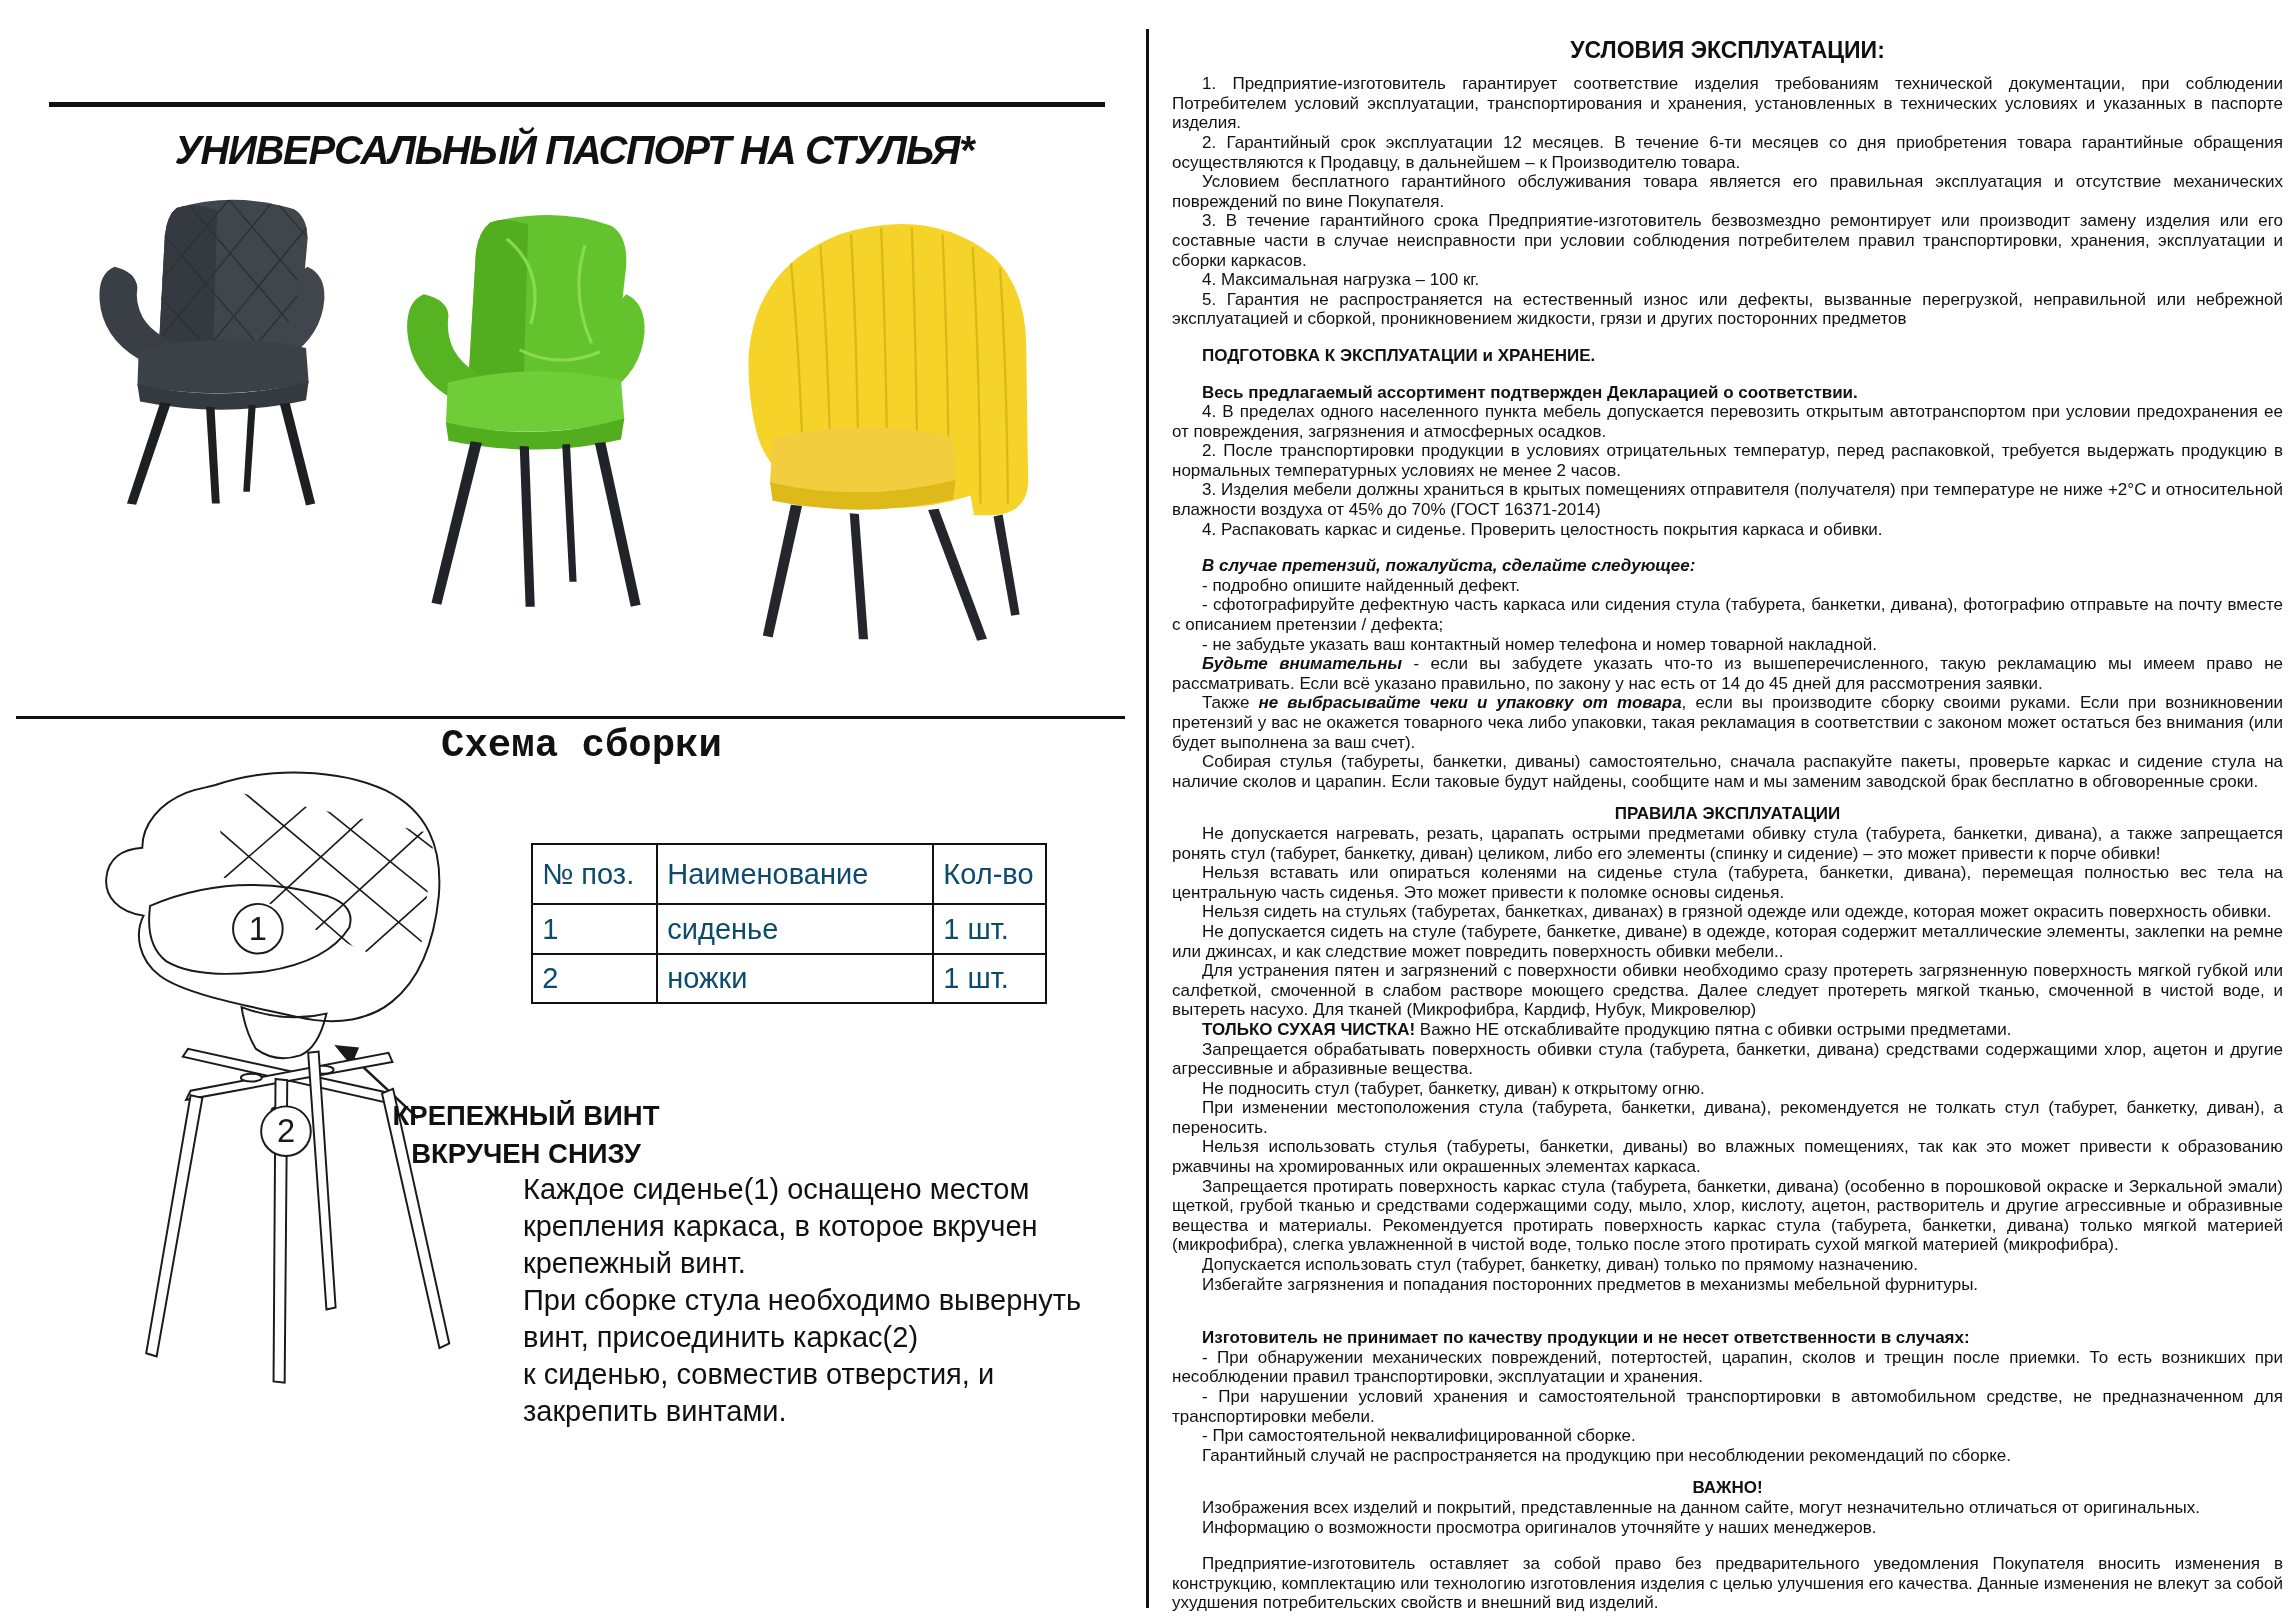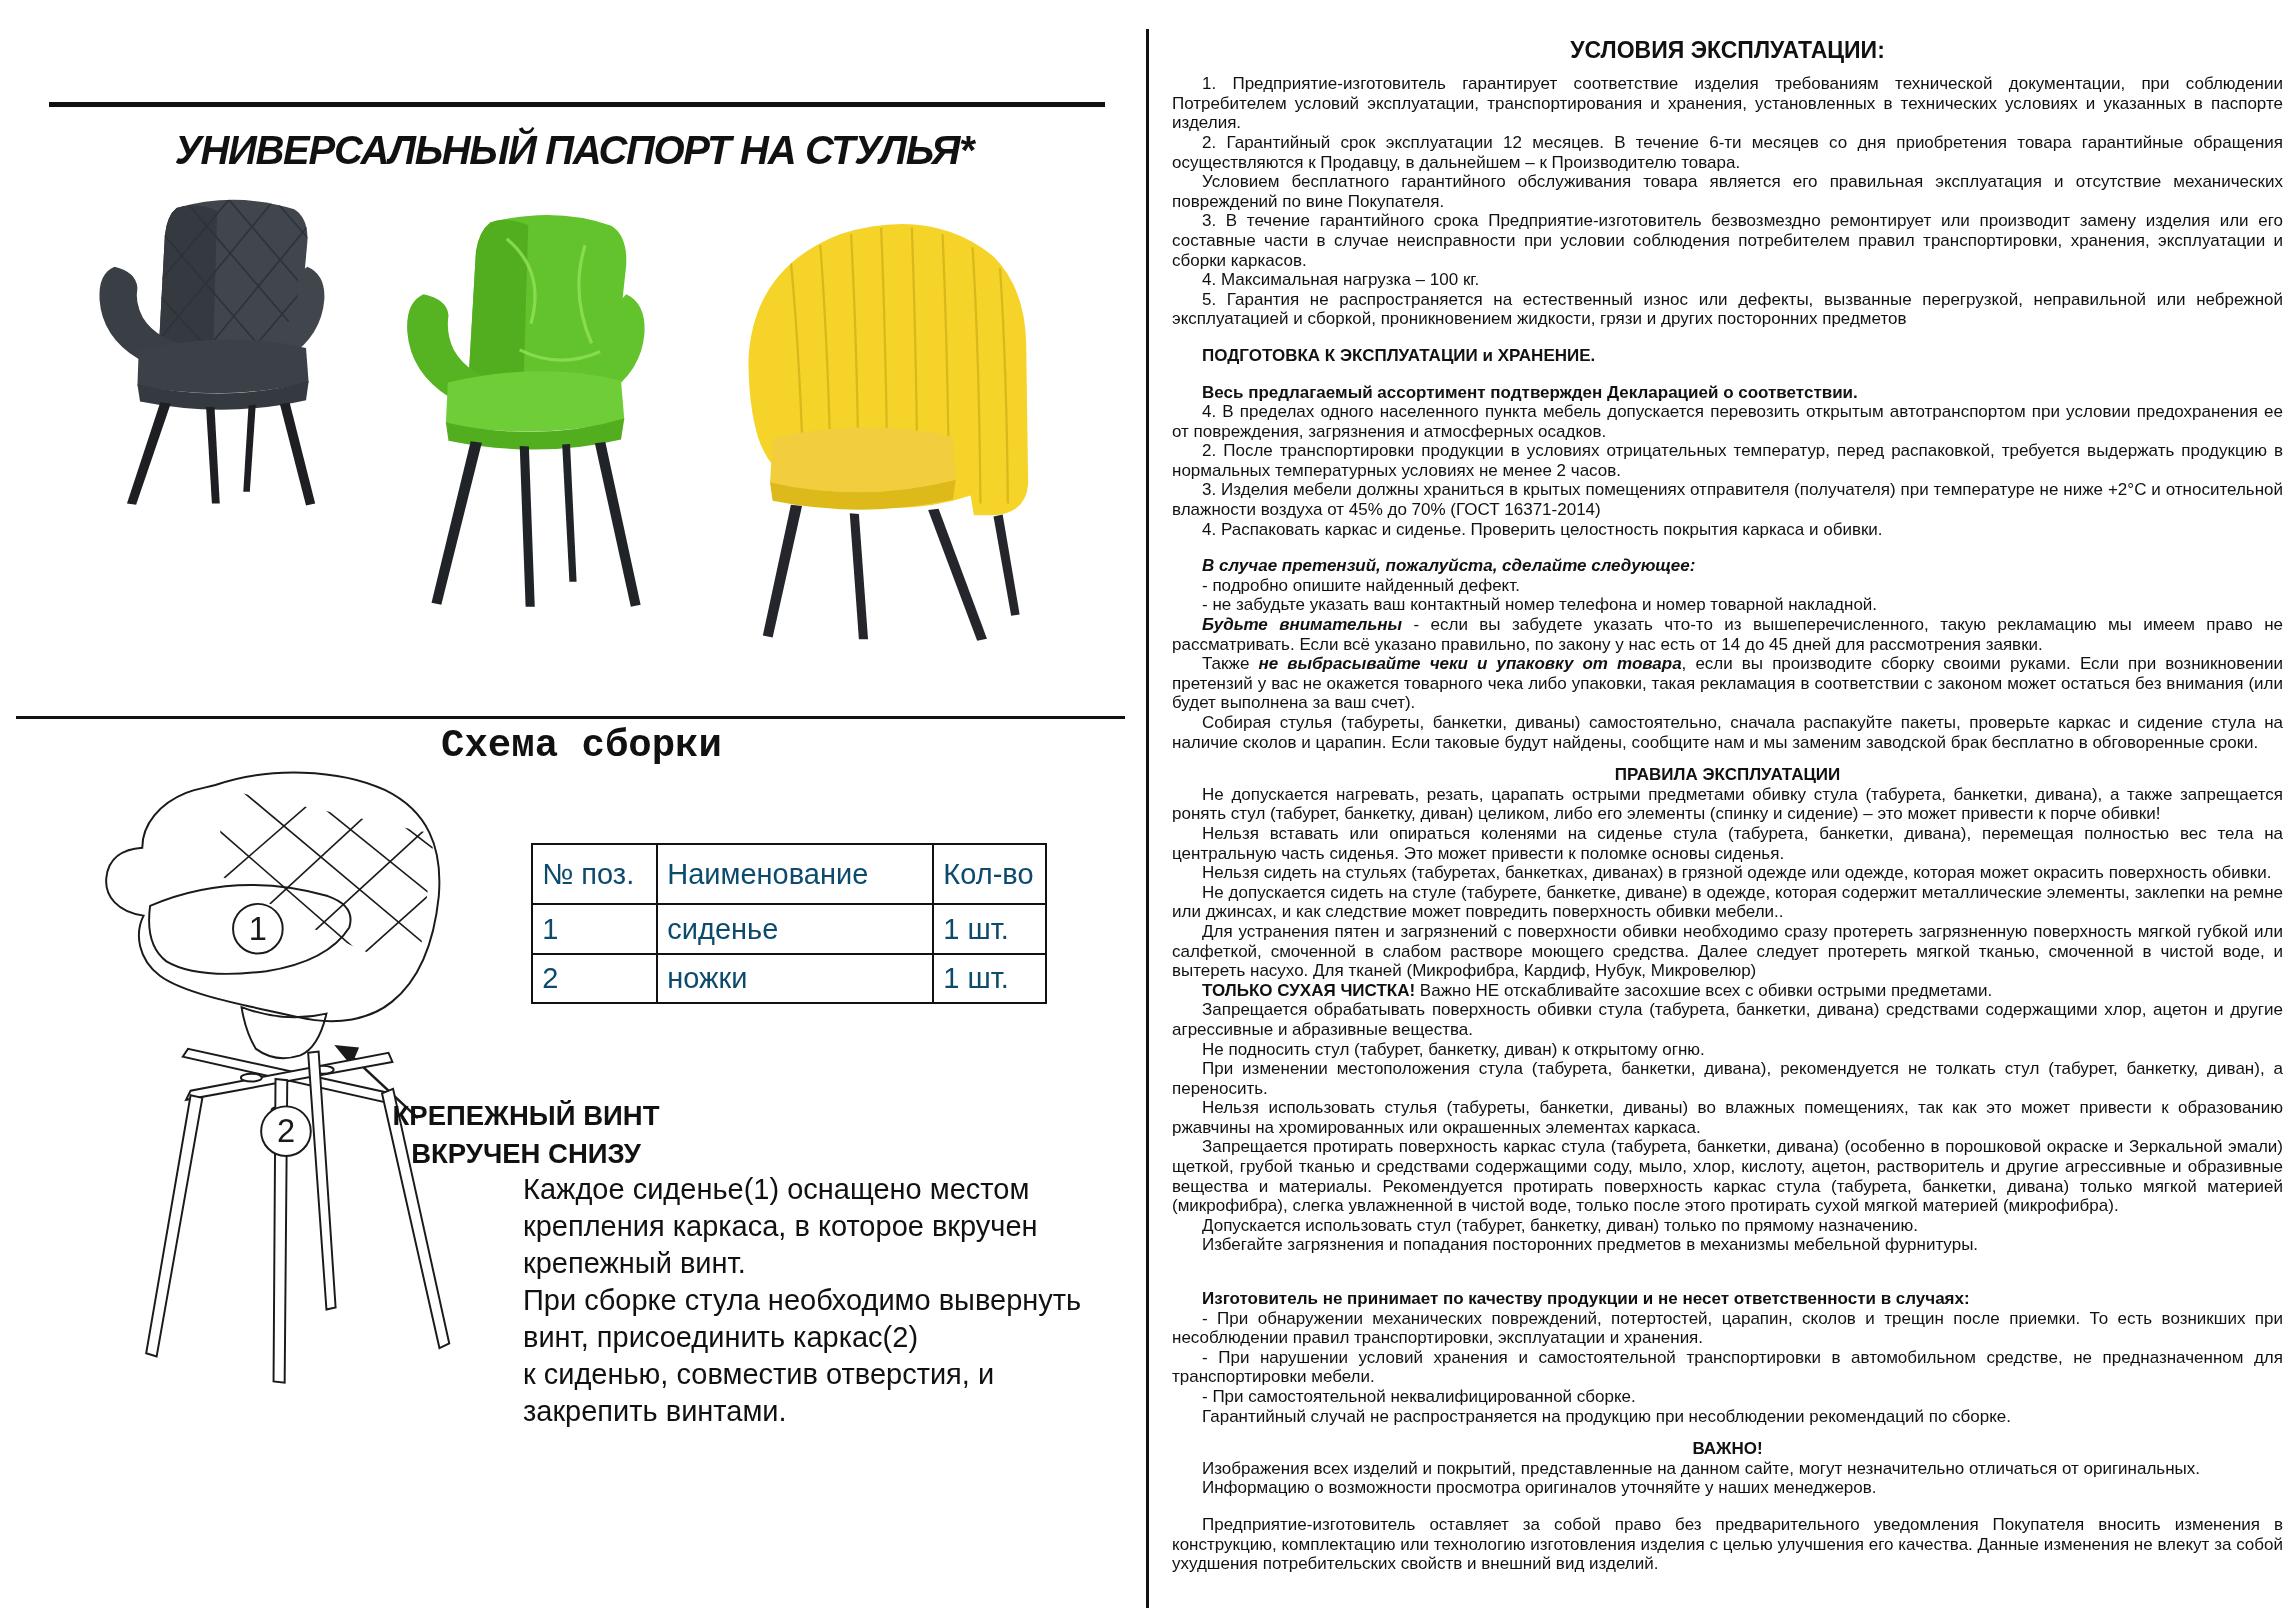--- a/index.html
+++ b/index.html
@@ -229,31 +229,32 @@
       <p class="rp"><span class="">4. Максимальная нагрузка – 100 кг.</span></p>
       <p class="rp"><span class="">5. Гарантия не распространяется на естественный износ или дефекты, вызванные перегрузкой, неправильной или небрежной эксплуатацией и сборкой, проникновением жидкости, грязи и других посторонних предметов</span></p>
       <p class="rp" style="margin-top: 17px;"><span class="sb ">ПОДГОТОВКА К ЭКСПЛУАТАЦИИ и ХРАНЕНИЕ.</span></p>
       <p class="rp" style="margin-top: 17px;"><span class="sb ">Весь предлагаемый ассортимент подтвержден Декларацией о соответствии.</span></p>
       <p class="rp"><span class="">4. В пределах одного населенного пункта мебель допускается перевозить открытым автотранспортом при условии предохранения ее от повреждения, загрязнения и атмосферных осадков.</span></p>
       <p class="rp"><span class="">2. После транспортировки продукции в условиях отрицательных температур, перед распаковкой, требуется выдержать продукцию в нормальных температурных условиях не менее 2 часов.</span></p>
       <p class="rp"><span class="">3. Изделия мебели должны храниться в крытых помещениях отправителя (получателя) при температуре не ниже +2°С и относительной влажности воздуха от 45% до 70% (ГОСТ 16371-2014)</span></p>
       <p class="rp"><span class="">4. Распаковать каркас и сиденье. Проверить целостность покрытия каркаса и обивки.</span></p>
       <p class="rp" style="margin-top: 17px;"><span class="sb si">В случае претензий, пожалуйста, сделайте следующее:</span></p>
       <p class="rp"><span class="">- подробно опишите найденный дефект.</span></p>
+      <p class="rp"><span class="">- сфотографируйте дефектную часть каркаса или сидения стула (табурета, банкетки, дивана), фотографию отправьте на почту вместе с описанием претензии / дефекта;</span></p>
       <p class="rp"><span class="">- не забудьте указать ваш контактный номер телефона и номер товарной накладной.</span></p>
       <p class="rp"><span class="sb si">Будьте внимательны</span><span class=""> - если вы забудете указать что-то из вышеперечисленного, такую рекламацию мы имеем право не рассматривать. Если всё указано правильно, по закону у нас есть от 14 до 45 дней для рассмотрения заявки.</span></p>
       <p class="rp"><span class="">Также </span><span class="sb si">не выбрасывайте чеки и упаковку от товара</span><span class="">, если вы производите сборку своими руками. Если при возникновении претензий у вас не окажется товарного чека либо упаковки, такая рекламация в соответствии с законом может остаться без внимания (или будет выполнена за ваш счет).</span></p>
       <p class="rp"><span class="">Собирая стулья (табуреты, банкетки, диваны) самостоятельно, сначала распакуйте пакеты, проверьте каркас и сидение стула на наличие сколов и царапин. Если таковые будут найдены, сообщите нам и мы заменим заводской брак бесплатно в обговоренные сроки.</span></p>
       <p class="rp rc" style="margin-top: 13px;"><span class="sb ">ПРАВИЛА ЭКСПЛУАТАЦИИ</span></p>
       <p class="rp"><span class="">Не допускается нагревать, резать, царапать острыми предметами обивку стула (табурета, банкетки, дивана), а также запрещается ронять стул (табурет, банкетку, диван) целиком, либо его элементы (спинку и сидение) – это может привести к порче обивки!</span></p>
       <p class="rp"><span class="">Нельзя вставать или опираться коленями на сиденье стула (табурета, банкетки, дивана), перемещая полностью вес тела на центральную часть сиденья. Это может привести к поломке основы сиденья.</span></p>
       <p class="rp"><span class="">Нельзя сидеть на стульях (табуретах, банкетках, диванах) в грязной одежде или одежде, которая может окрасить поверхность обивки.</span></p>
       <p class="rp"><span class="">Не допускается сидеть на стуле (табурете, банкетке, диване) в одежде, которая содержит металлические элементы, заклепки на ремне или джинсах, и как следствие может повредить поверхность обивки мебели..</span></p>
       <p class="rp"><span class="">Для устранения пятен и загрязнений с поверхности обивки необходимо сразу протереть загрязненную поверхность мягкой губкой или салфеткой, смоченной в слабом растворе моющего средства. Далее следует протереть мягкой тканью, смоченной в чистой воде, и вытереть насухо. Для тканей (Микрофибра, Кардиф, Нубук, Микровелюр)</span></p>
-      <p class="rp"><span class="sb ">ТОЛЬКО СУХАЯ ЧИСТКА!</span><span class=""> Важно НЕ отскабливайте засохшие всех с обивки острыми предметами.</span></p>
+      <p class="rp"><span class="sb ">ТОЛЬКО СУХАЯ ЧИСТКА!</span><span class=""> Важно НЕ отскабливайте продукцию пятна с обивки острыми предметами.</span></p>
       <p class="rp"><span class="">Запрещается обрабатывать поверхность обивки стула (табурета, банкетки, дивана) средствами содержащими хлор, ацетон и другие агрессивные и абразивные вещества.</span></p>
       <p class="rp"><span class="">Не подносить стул (табурет, банкетку, диван) к открытому огню.</span></p>
       <p class="rp"><span class="">При изменении местоположения стула (табурета, банкетки, дивана), рекомендуется не толкать стул (табурет, банкетку, диван), а переносить.</span></p>
       <p class="rp"><span class="">Нельзя использовать стулья (табуреты, банкетки, диваны) во влажных помещениях, так как это может привести к образованию ржавчины на хромированных или окрашенных элементах каркаса.</span></p>
       <p class="rp"><span class="">Запрещается протирать поверхность каркас стула (табурета, банкетки, дивана) (особенно в порошковой окраске и Зеркальной эмали) щеткой, грубой тканью и средствами содержащими соду, мыло, хлор, кислоту, ацетон, растворитель и другие агрессивные и образивные вещества и материалы. Рекомендуется протирать поверхность каркас стула (табурета, банкетки, дивана) только мягкой материей (микрофибра), слегка увлажненной в чистой воде, только после этого протирать сухой мягкой материей (микрофибра).</span></p>
       <p class="rp"><span class="">Допускается использовать стул (табурет, банкетку, диван) только по прямому назначению.</span></p>
       <p class="rp"><span class="">Избегайте загрязнения и попадания посторонних предметов в механизмы мебельной фурнитуры.</span></p>
       <p class="rp" style="margin-top: 34px;"><span class="sb ">Изготовитель не принимает  по качеству продукции и не несет ответственности в случаях:</span></p>
       <p class="rp"><span class="">- При обнаружении  механических повреждений, потертостей, царапин, сколов и трещин после приемки. То есть возникших при несоблюдении правил транспортировки,  эксплуатации и хранения.</span></p>
       <p class="rp"><span class="">- При нарушении условий хранения и самостоятельной транспортировки в автомобильном средстве, не предназначенном для транспортировки мебели.</span></p>

